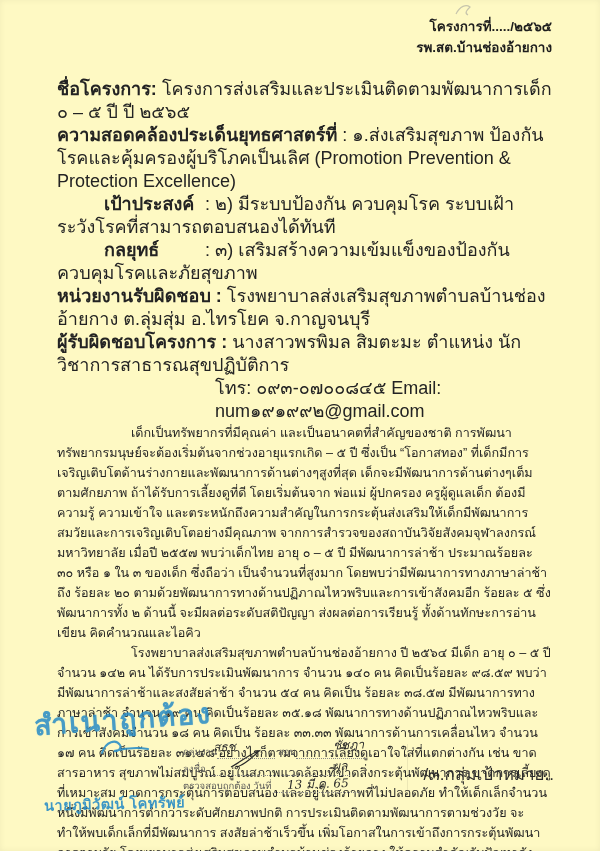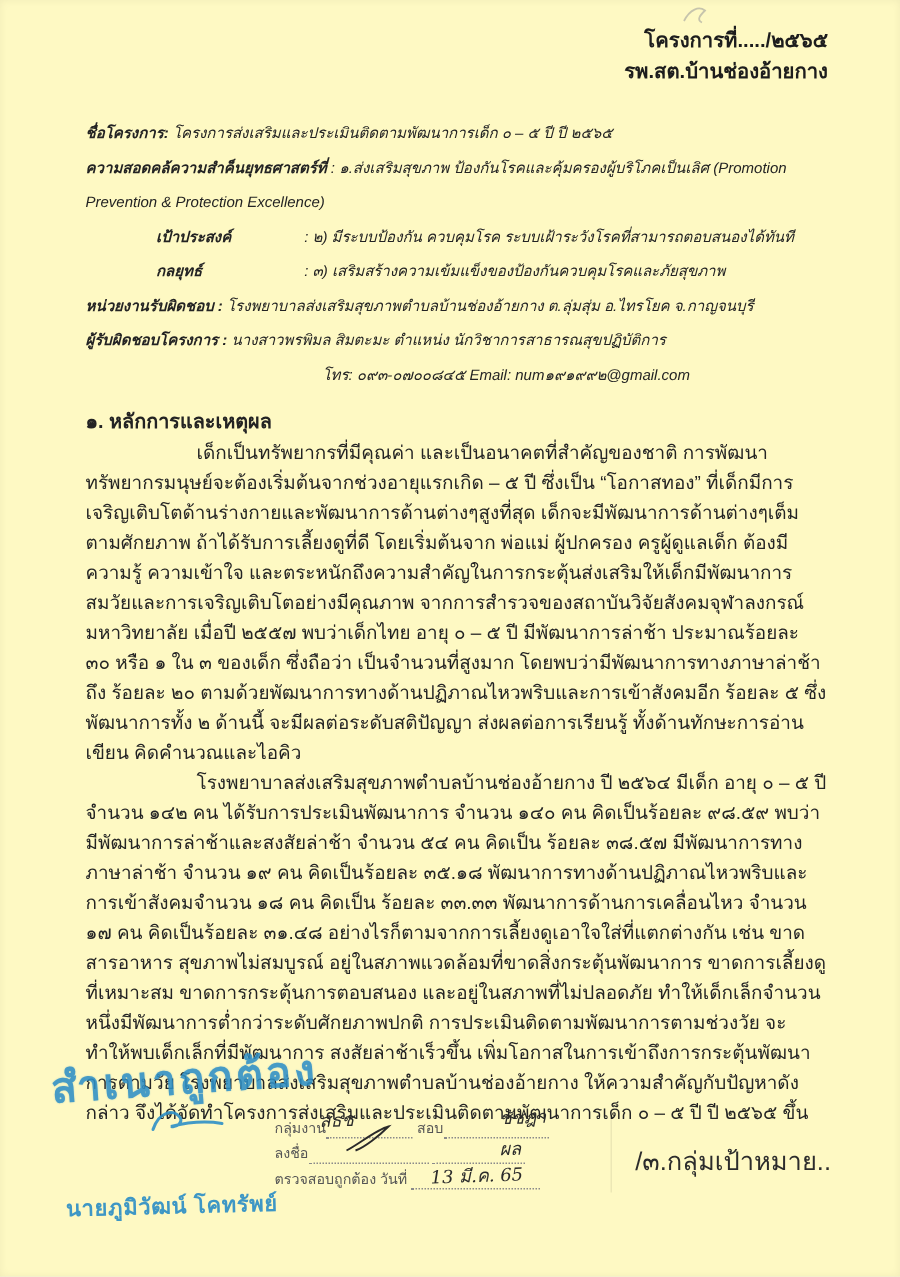--- a/index.html
+++ b/index.html
@@ -9,21 +9,21 @@
     width:600px;height:851px;
     margin:0 auto;
     background:#fef9c3;
     font-family:"Liberation Sans","DejaVu Sans",sans-serif;
     color:#232323;
     overflow:hidden;
     box-shadow:inset 0 0 6px rgba(0,0,0,.06);
   }
   .content{padding:16px 48px 0 57px;}
   .hdr{text-align:right;font-size:13.5px;line-height:21px;font-weight:bold;color:#1d1d1d;}
-  .meta{margin-top:20px;font-size:10px;line-height:23px;font-style:italic;}
+  .meta{margin-top:20px;font-size:18px;line-height:23px;}
   .meta .lbl{font-weight:bold;}
   .lbl-w{display:inline-block;width:96px;font-weight:bold;margin-left:47px;}
   .contact{padding-left:158px;}
   .sec-h{font-weight:bold;font-size:13.2px;margin-top:8px;line-height:22px;}
   .para{font-size:12.6px;line-height:20px;text-indent:74px;margin:0;color:#242424;}
   
   .pencil-mark{position:absolute;left:452px;top:2px;opacity:.55;}
   .copy-stamp{
     position:absolute;left:34px;top:697px;
     transform:rotate(-4deg);
@@ -66,21 +66,21 @@
       <div>โครงการที่...../๒๕๖๕</div>
       <div>รพ.สต.บ้านช่องอ้ายกาง</div>
     </div>
 
     <div class="meta">
       <div>
         <span class="lbl">ชื่อโครงการ:</span>
         <span>โครงการส่งเสริมและประเมินติดตามพัฒนาการเด็ก ๐ – ๕ ปี ปี ๒๕๖๕</span>
       </div>
       <div>
-        <span class="lbl">ความสอดคล้ความสำค็นยุทธศาสตร์ที่</span>
+        <span class="lbl">ความสอดคล้องประเด็นยุทธศาสตร์ที่</span>
         <span>: ๑.ส่งเสริมสุขภาพ ป้องกันโรคและคุ้มครองผู้บริโภคเป็นเลิศ (Promotion Prevention &amp; Protection  Excellence)</span>
       </div>
       <div>
         <span class="lbl-w">เป้าประสงค์</span>
         <span>: ๒) มีระบบป้องกัน ควบคุมโรค ระบบเฝ้าระวังโรคที่สามารถตอบสนองได้ทันที</span>
       </div>
       <div>
         <span class="lbl-w">กลยุทธ์</span>
         <span>: ๓) เสริมสร้างความเข้มแข็งของป้องกันควบคุมโรคและภัยสุขภาพ</span>
       </div>
@@ -88,21 +88,20 @@
         <span class="lbl">หน่วยงานรับผิดชอบ :</span>
         <span>โรงพยาบาลส่งเสริมสุขภาพตำบลบ้านช่องอ้ายกาง ต.ลุ่มสุ่ม อ.ไทรโยค จ.กาญจนบุรี</span>
       </div>
       <div>
         <span class="lbl">ผู้รับผิดชอบโครงการ :</span>
         <span>นางสาวพรพิมล  สิมตะมะ   ตำแหน่ง นักวิชาการสาธารณสุขปฏิบัติการ</span>
       </div>
       <div class="contact">โทร: ๐๙๓-๐๗๐๐๘๔๕ Email: num๑๙๑๙๙๒@gmail.com</div>
     </div>
 
-    <div class="sec-h">๑. หลักการและเหตุผล</div>
     <p class="para">เด็กเป็นทรัพยากรที่มีคุณค่า และเป็นอนาคตที่สำคัญของชาติ การพัฒนาทรัพยากรมนุษย์จะต้องเริ่มต้นจากช่วงอายุแรกเกิด – ๕ ปี ซึ่งเป็น “โอกาสทอง” ที่เด็กมีการเจริญเติบโตด้านร่างกายและพัฒนาการด้านต่างๆสูงที่สุด เด็กจะมีพัฒนาการด้านต่างๆเต็มตามศักยภาพ  ถ้าได้รับการเลี้ยงดูที่ดี โดยเริ่มต้นจาก พ่อแม่ ผู้ปกครอง ครูผู้ดูแลเด็ก ต้องมีความรู้ ความเข้าใจ และตระหนักถึงความสำคัญในการกระตุ้นส่งเสริมให้เด็กมีพัฒนาการสมวัยและการเจริญเติบโตอย่างมีคุณภาพ จากการสำรวจของสถาบันวิจัยสังคมจุฬาลงกรณ์มหาวิทยาลัย เมื่อปี ๒๕๕๗ พบว่าเด็กไทย อายุ ๐ – ๕ ปี มีพัฒนาการล่าช้า ประมาณร้อยละ ๓๐  หรือ ๑ ใน ๓ ของเด็ก ซึ่งถือว่า เป็นจำนวนที่สูงมาก โดยพบว่ามีพัฒนาการทางภาษาล่าช้าถึง ร้อยละ ๒๐  ตามด้วยพัฒนาการทางด้านปฏิภาณไหวพริบและการเข้าสังคมอีก ร้อยละ ๕  ซึ่งพัฒนาการทั้ง ๒ ด้านนี้ จะมีผลต่อระดับสติปัญญา ส่งผลต่อการเรียนรู้ ทั้งด้านทักษะการอ่าน เขียน คิดคำนวณและไอคิว</p>
     <p class="para">โรงพยาบาลส่งเสริมสุขภาพตำบลบ้านช่องอ้ายกาง ปี ๒๕๖๔ มีเด็ก อายุ ๐ – ๕ ปี จำนวน ๑๔๒ คน ได้รับการประเมินพัฒนาการ จำนวน ๑๔๐ คน คิดเป็นร้อยละ ๙๘.๕๙ พบว่า มีพัฒนาการล่าช้าและสงสัยล่าช้า จำนวน ๕๔ คน คิดเป็น ร้อยละ ๓๘.๕๗ มีพัฒนาการทางภาษาล่าช้า จำนวน ๑๙ คน คิดเป็นร้อยละ ๓๕.๑๘ พัฒนาการทางด้านปฏิภาณไหวพริบและการเข้าสังคมจำนวน ๑๘ คน คิดเป็น ร้อยละ ๓๓.๓๓ พัฒนาการด้านการเคลื่อนไหว จำนวน ๑๗ คน คิดเป็นร้อยละ ๓๑.๔๘ อย่างไรก็ตามจากการเลี้ยงดูเอาใจใส่ที่แตกต่างกัน เช่น ขาดสารอาหาร สุขภาพไม่สมบูรณ์ อยู่ในสภาพแวดล้อมที่ขาดสิ่งกระตุ้นพัฒนาการ  ขาดการเลี้ยงดูที่เหมาะสม ขาดการกระตุ้นการตอบสนอง และอยู่ในสภาพที่ไม่ปลอดภัย  ทำให้เด็กเล็กจำนวนหนึ่งมีพัฒนาการต่ำกว่าระดับศักยภาพปกติ การประเมินติดตามพัฒนาการตามช่วงวัย  จะทำให้พบเด็กเล็กที่มีพัฒนาการ สงสัยล่าช้าเร็วขึ้น เพิ่มโอกาสในการเข้าถึงการกระตุ้นพัฒนาการตามวัย  โรงพยาบาลส่งเสริมสุขภาพตำบลบ้านช่องอ้ายกาง ให้ความสำคัญกับปัญหาดังกล่าว จึงได้จัดทำโครงการส่งเสริมและประเมินติดตามพัฒนาการเด็ก ๐ – ๕ ปี ปี ๒๕๖๕ ขึ้น</p>
 
 
   </div>
 
   <div class="copy-stamp">สำเนาถูกต้อง</div>
 
   <svg class="sig-blue" width="70" height="30" viewBox="0 0 70 30">
     <path d="M6 20 C10 8, 20 6, 24 12 C26 15, 22 19, 18 18 C26 16, 40 14, 52 16" stroke="#2e8fc6" stroke-width="2" fill="none" stroke-linecap="round" opacity=".9"></path>

